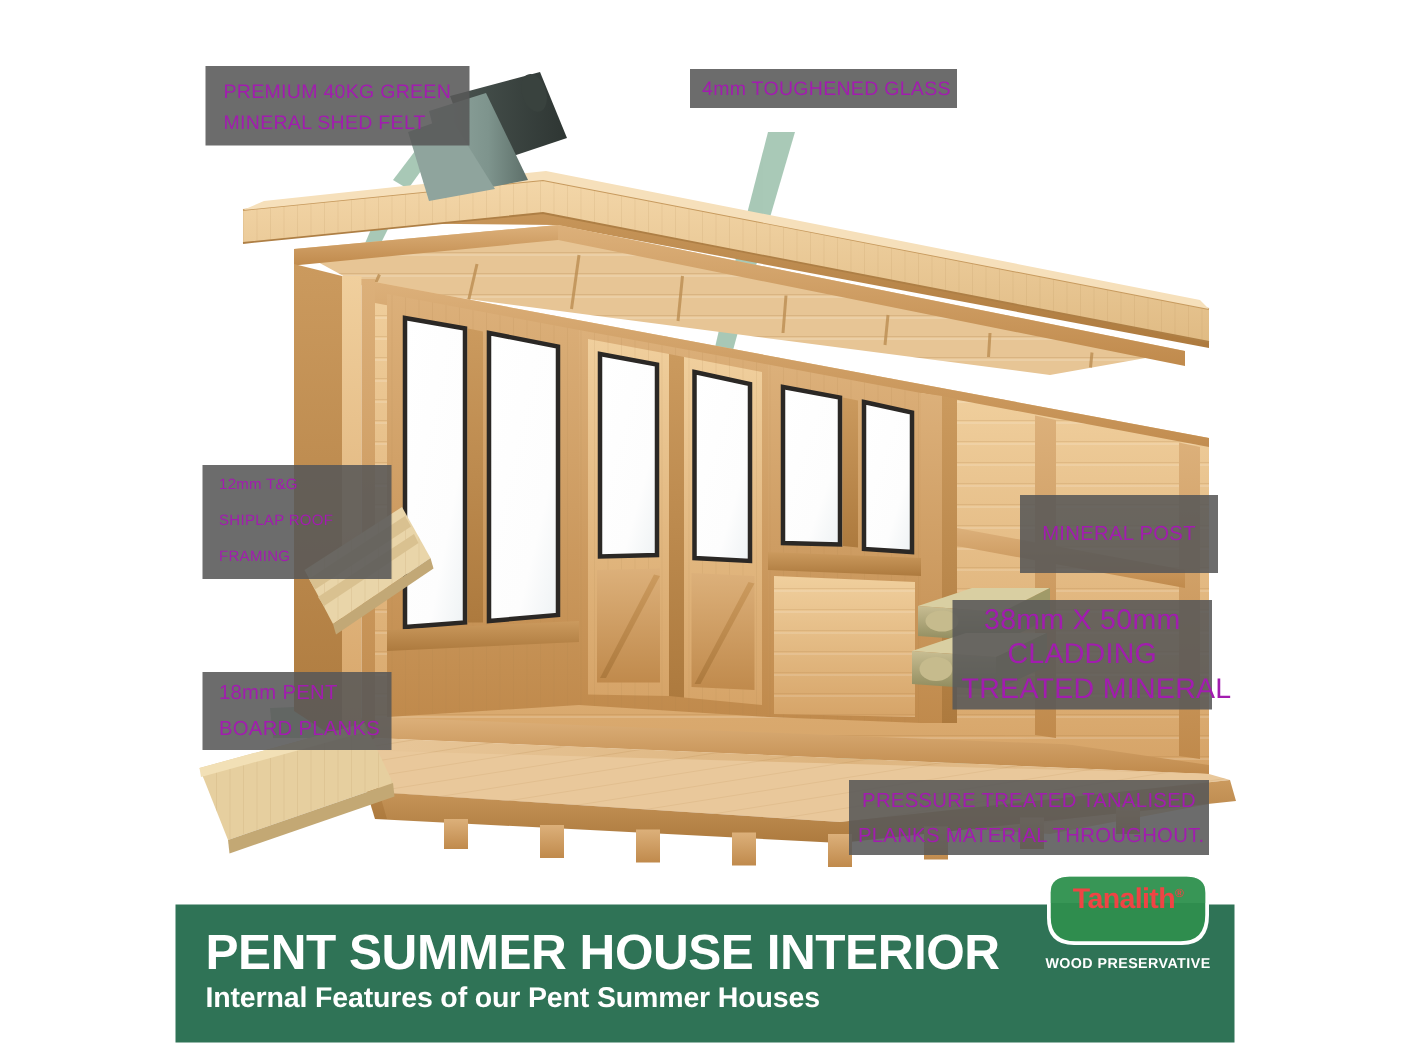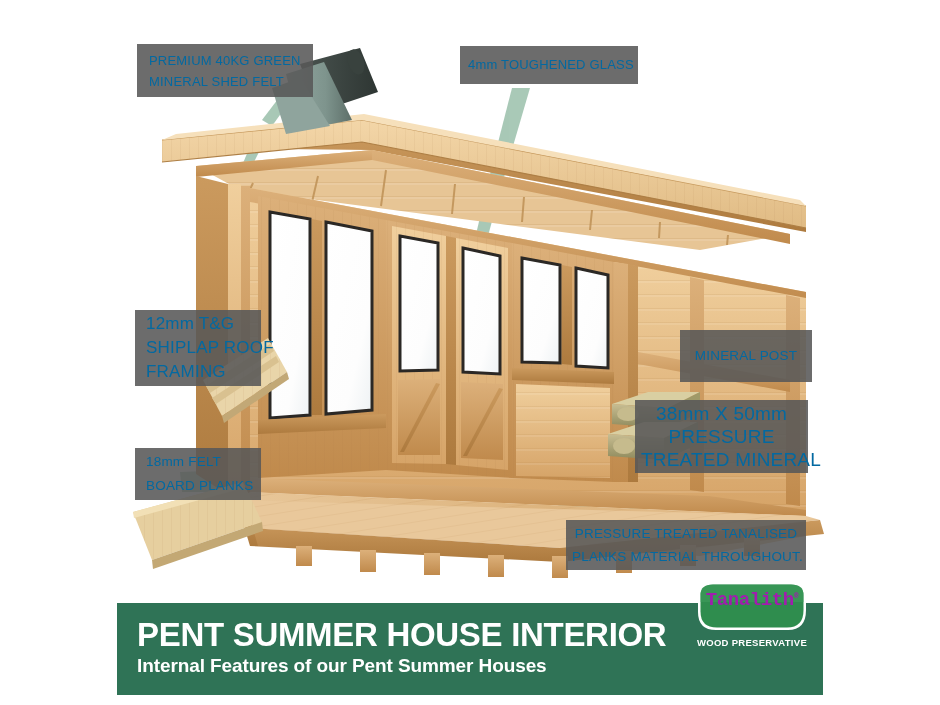--- a/index.html
+++ b/index.html
@@ -1,21 +1,21 @@
 <!DOCTYPE html>
 <html><head>
 <meta charset="utf-8">
 <style>
   html,body{margin:0;padding:0;background:#ffffff;}
   body{width:940px;height:705px;overflow:hidden;
        font-family:"Liberation Sans","DejaVu Sans",sans-serif;}
   #stage{position:relative;width:940px;height:705px;background:#ffffff;}
 
   
-  .callout{position:absolute;background:rgba(88,88,88,0.88);color:#0369a1;
+  .callout{position:absolute;background:rgba(88,88,88,0.88);color:#a21caf;
            box-sizing:border-box;display:flex;flex-direction:column;
            justify-content:center;letter-spacing:.2px;}
   .callout .ln{display:block;white-space:nowrap;}
   .c-left  .ln{text-align:left;}
   .c-center .ln{text-align:center;}
 
   
   #shed{position:absolute;left:0;top:0;width:940px;height:600px;}
 
   
@@ -23,21 +23,21 @@
           background:#2f7356;}
   #banner-title{position:absolute;left:137px;top:616px;
           font-size:33px;font-weight:bold;color:#ffffff;letter-spacing:-.3px;}
   #banner-sub{position:absolute;left:137px;top:655px;
           font-size:19px;font-weight:bold;color:#ffffff;letter-spacing:-.1px;}
 
   
   #tanalith{position:absolute;left:694px;top:580px;width:116px;height:75px;}
   #tan-badge{position:absolute;left:0;top:0;width:116px;height:52px;}
   #tan-word{position:absolute;left:0;top:9px;width:116px;text-align:center;
-            font-size:19px;font-weight:bold;color:#a21caf;letter-spacing:-.4px;font-family:Liberation Mono, monospace;}
+            font-size:19px;font-weight:bold;color:#ef4444;letter-spacing:-.4px;}
   #tan-reg{font-size:8px;vertical-align:super;font-weight:bold;}
   #tan-sub{position:absolute;left:0;top:57px;width:116px;text-align:center;
            font-size:9.5px;font-weight:bold;color:#ffffff;letter-spacing:.3px;}
 </style>
 </head>
 <body>
 
 <div id="stage">
 
   <div id="shed">
@@ -251,42 +251,42 @@
         <ellipse cx="624" cy="446" rx="11" ry="8" fill="#c6bb8d"></ellipse>
       </g>
     </svg>
   </div>
 
   <div class="callout c-left" style="left:137px;top:44px;width:176px;height:53px;padding:0 12px;font-size:13px;line-height:21px;">
     <span class="ln">PREMIUM 40KG GREEN</span>
     <span class="ln">MINERAL SHED FELT</span>
   </div>
 
-  <div class="callout c-center" style="left:460px;top:46px;width:178px;height:38px;padding:0 8px;font-size:13px;line-height:26px;">
+  <div class="callout c-center" style="left:460px;top:46px;width:178px;height:26px;padding:0 8px;font-size:13px;line-height:26px;">
     <span class="ln">4mm TOUGHENED GLASS</span>
   </div>
 
-  <div class="callout c-left" style="left:135px;top:310px;width:126px;height:76px;padding:0 11px;font-size:17px;line-height:24px;">
+  <div class="callout c-left" style="left:135px;top:310px;width:126px;height:76px;padding:0 11px;font-size:10px;line-height:24px;">
     <span class="ln">12mm T&amp;G</span>
     <span class="ln">SHIPLAP ROOF</span>
     <span class="ln">FRAMING</span>
   </div>
 
   <div class="callout c-left" style="left:135px;top:448px;width:126px;height:52px;padding:0 11px;font-size:13.5px;line-height:24px;">
-    <span class="ln">18mm FELT</span>
+    <span class="ln">18mm PENT</span>
     <span class="ln">BOARD PLANKS</span>
   </div>
 
   <div class="callout c-center" style="left:680px;top:330px;width:132px;height:52px;padding:0 8px;font-size:13.5px;line-height:24px;">
     <span class="ln">MINERAL POST</span>
   </div>
 
   <div class="callout c-center" style="left:635px;top:400px;width:173px;height:73px;padding:0 6px;font-size:19px;line-height:23px;">
     <span class="ln">38mm X 50mm</span>
-    <span class="ln">PRESSURE</span>
+    <span class="ln">CLADDING</span>
     <span class="ln">TREATED MINERAL</span>
   </div>
 
   <div class="callout c-center" style="left:566px;top:520px;width:240px;height:50px;padding:0 6px;font-size:13.5px;line-height:23px;">
     <span class="ln">PRESSURE TREATED TANALISED</span>
     <span class="ln">PLANKS MATERIAL THROUGHOUT.</span>
   </div>
 
   <div id="banner"></div>
   <div id="banner-title">PENT SUMMER HOUSE INTERIOR</div>

